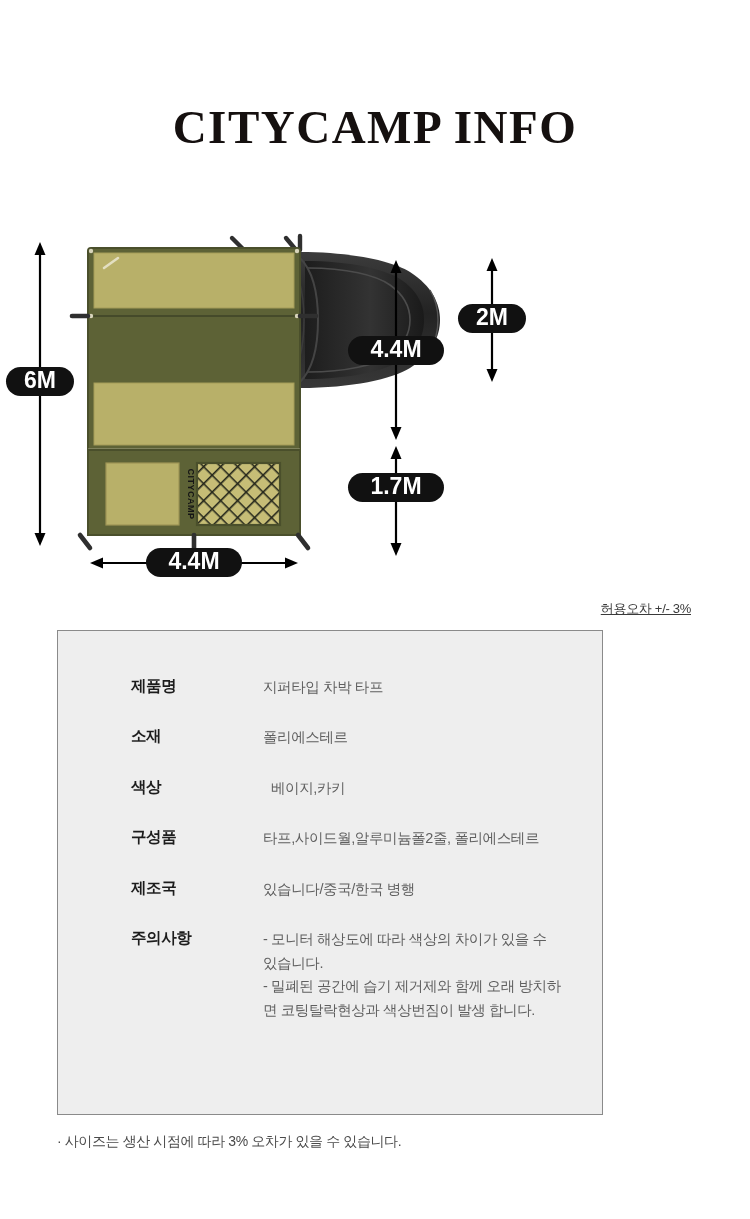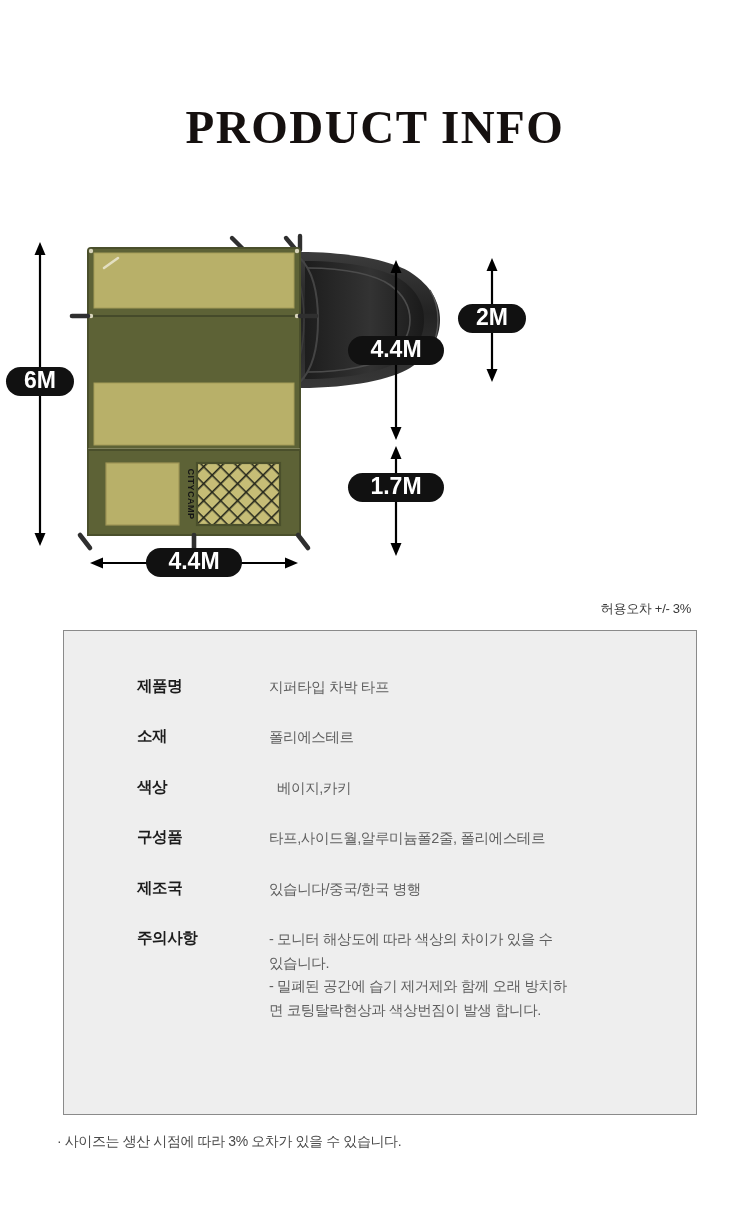--- a/index.html
+++ b/index.html
@@ -44,28 +44,29 @@
   
   .tolerance-note {
     position: absolute;
     top: 600px;
     left: 0;
     width: 691px;
     text-align: right;
     font-size: 13px;
     color: #3a3a3a;
     letter-spacing: -0.3px;
+    text-decoration: underline;
   }
 
   
   .spec-box {
     position: absolute;
     top: 630px;
-    left: 63px;
-    width: 634px;
+    left: 57px;
+    width: 546px;
     height: 485px;
     background: #eeeeee;
     border: 1px solid #8a8a8a;
     box-sizing: border-box;
   }
   .spec-table {
     position: absolute;
     top: 45px;
     left: 0;
     width: 100%;
@@ -102,21 +103,21 @@
     left: 57px;
     width: 660px;
     font-size: 14px;
     color: #4a4a4a;
     letter-spacing: -0.4px;
   }
 </style>
 </head>
 <body>
 
-<div class="page-title">PRODUCT INFO</div>
+<div class="page-title">CITYCAMP INFO</div>
 
 <div class="diagram">
   <svg width="750" height="360" viewBox="0 0 750 360" xmlns="http://www.w3.org/2000/svg">
     <defs>
       <pattern id="meshPattern" width="12" height="12" patternUnits="userSpaceOnUse" patternTransform="rotate(45)">
         <rect width="12" height="12" fill="#c6bd76"></rect>
         <path d="M0 0 H12 M0 0 V12" stroke="#23251a" stroke-width="3.2"></path>
       </pattern>
       <linearGradient id="carGrad" x1="0" y1="0" x2="0" y2="1">
         <stop offset="0%" stop-color="#3c3c3c"></stop>

